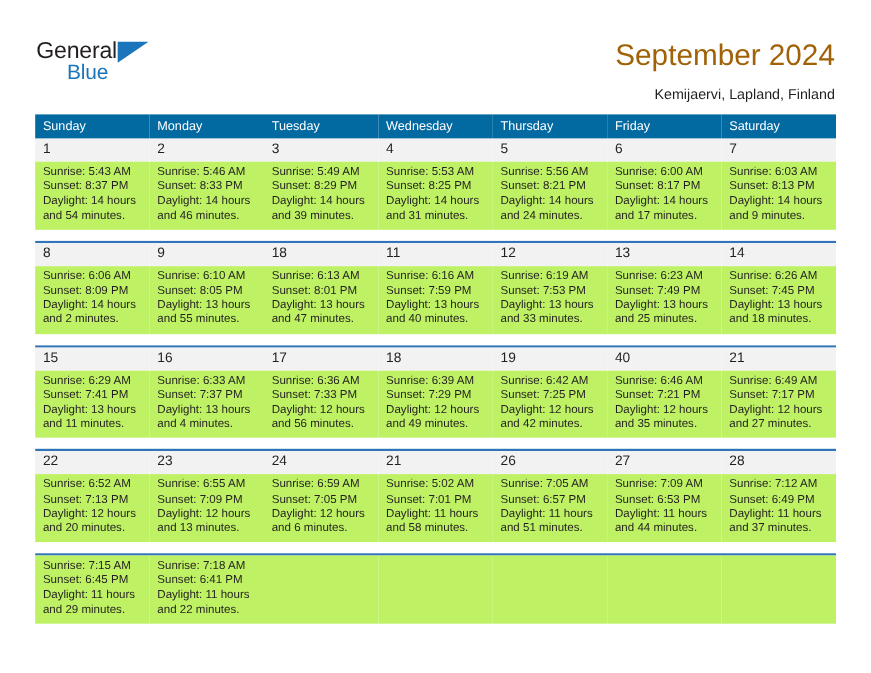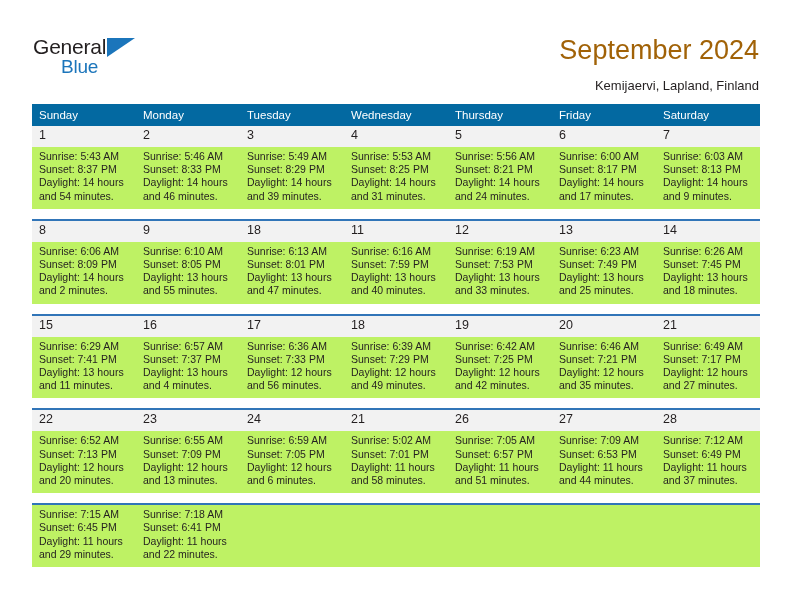--- a/index.html
+++ b/index.html
@@ -293,32 +293,32 @@
       <tr class="weekrow-sep">
           <td colspan="7"></td>
         </tr>
 
       <tr class="daynum-row">
         <td>15</td>
         <td>16</td>
         <td>17</td>
         <td>18</td>
         <td>19</td>
-        <td>20</td>
+        <td>40</td>
         <td>21</td>
       </tr>
       <tr class="detail-row">
         <td>
             <div class="line">Sunrise: 6:29 AM</div>
             <div class="line">Sunset: 7:41 PM</div>
             <div class="line">Daylight: 13 hours</div>
             <div class="line">and 11 minutes.</div>
           </td>
         <td>
-            <div class="line">Sunrise: 6:57 AM</div>
+            <div class="line">Sunrise: 6:33 AM</div>
             <div class="line">Sunset: 7:37 PM</div>
             <div class="line">Daylight: 13 hours</div>
             <div class="line">and 4 minutes.</div>
           </td>
         <td>
             <div class="line">Sunrise: 6:36 AM</div>
             <div class="line">Sunset: 7:33 PM</div>
             <div class="line">Daylight: 12 hours</div>
             <div class="line">and 56 minutes.</div>
           </td>

